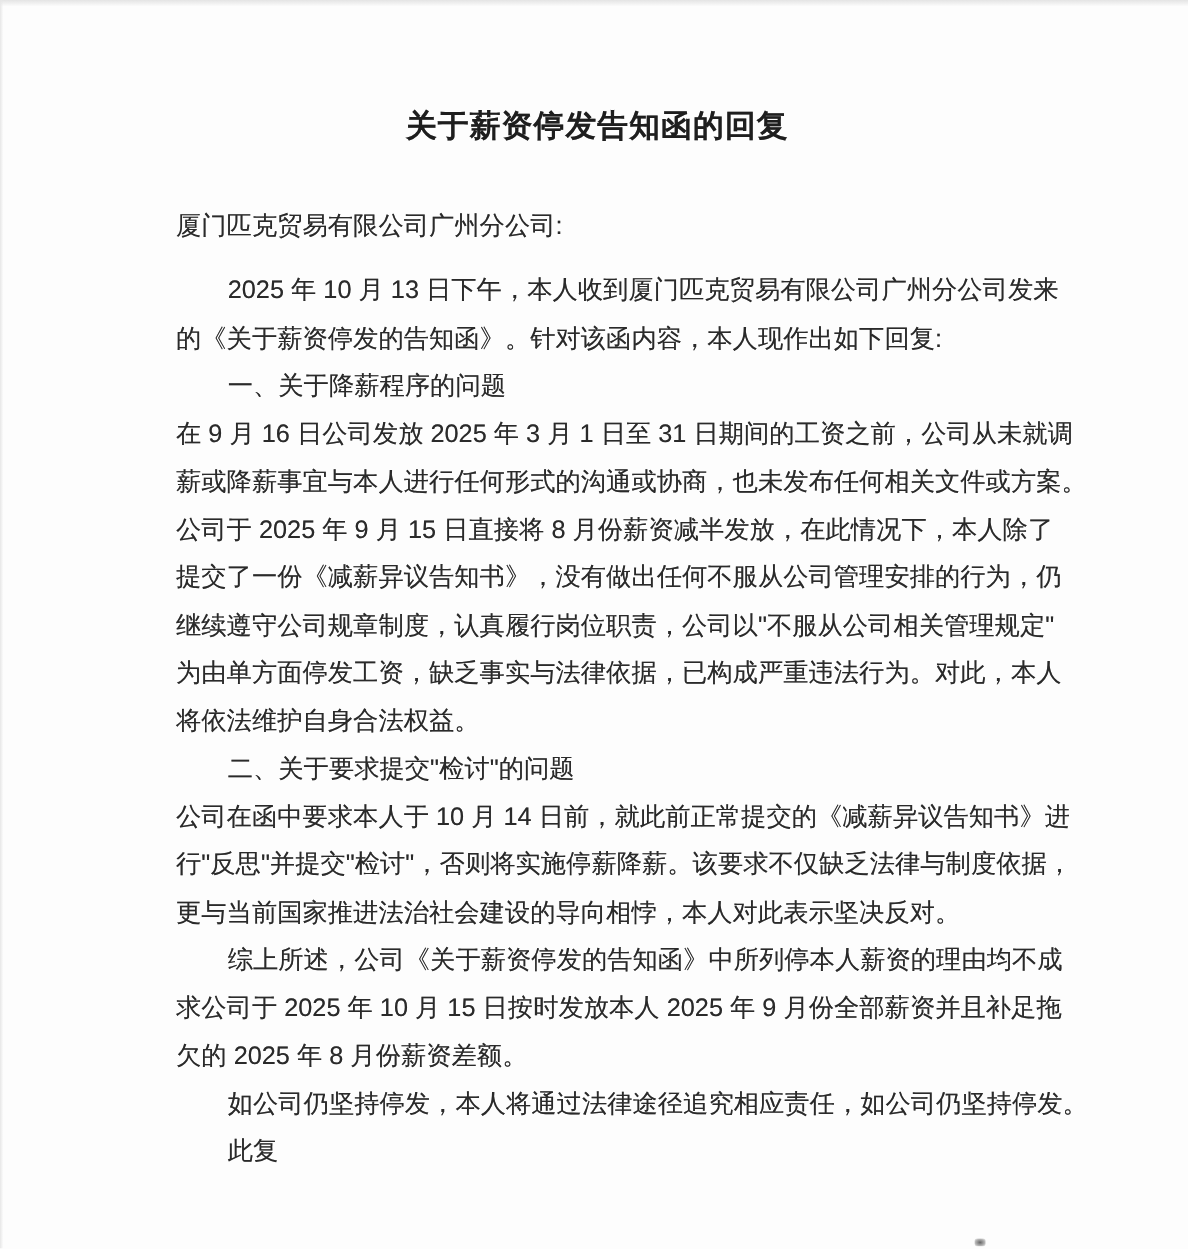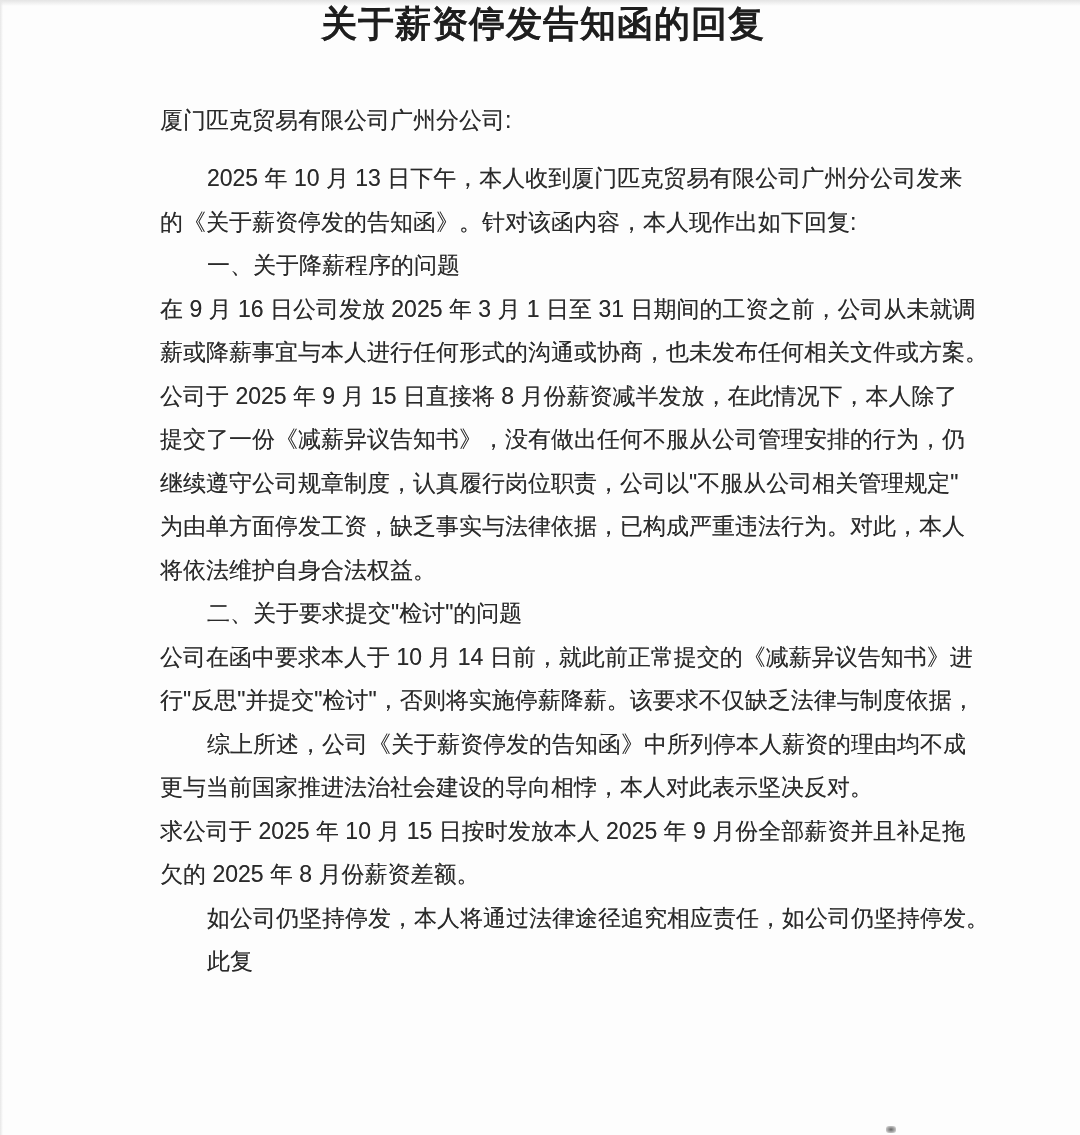--- a/index.html
+++ b/index.html
@@ -28,22 +28,23 @@
     width: 3px;
     background: linear-gradient(90deg, #e7e7e7, rgba(255,255,255,0));
   }
   .doc {
     position: absolute;
     left: 160px;
     top: 0;
     width: 766px;
   }
   .doc-title {
+    margin-top: 96px;
     text-align: center;
-    font-size: 36px;
+    font-size: 28px;
     font-weight: bold;
     letter-spacing: 1px;
     color: #1e1e1e;
     text-shadow: 0 0 0.5px rgba(30,30,30,0.55);
   }
   .salutation {
     margin-top: 56px;
     font-size: 23px;
     line-height: 30px;
     white-space: nowrap;
@@ -93,22 +94,22 @@
     <div class="line">在 9 月 16 日公司发放 2025 年 3 月 1 日至 31 日期间的工资之前，公司从未就调</div>
     <div class="line">薪或降薪事宜与本人进行任何形式的沟通或协商，也未发布任何相关文件或方案。</div>
     <div class="line">公司于 2025 年 9 月 15 日直接将 8 月份薪资减半发放，在此情况下，本人除了</div>
     <div class="line">提交了一份《减薪异议告知书》，没有做出任何不服从公司管理安排的行为，仍</div>
     <div class="line">继续遵守公司规章制度，认真履行岗位职责，公司以"不服从公司相关管理规定"</div>
     <div class="line">为由单方面停发工资，缺乏事实与法律依据，已构成严重违法行为。对此，本人</div>
     <div class="line">将依法维护自身合法权益。</div>
     <div class="line indent">二、关于要求提交"检讨"的问题</div>
     <div class="line">公司在函中要求本人于 10 月 14 日前，就此前正常提交的《减薪异议告知书》进</div>
     <div class="line">行"反思"并提交"检讨"，否则将实施停薪降薪。该要求不仅缺乏法律与制度依据，</div>
+    <div class="line">更与当前国家推进法治社会建设的导向相悖，本人对此表示坚决反对。</div>
     <div class="line indent">综上所述，公司《关于薪资停发的告知函》中所列停本人薪资的理由均不成</div>
-    <div class="line">更与当前国家推进法治社会建设的导向相悖，本人对此表示坚决反对。</div>
     <div class="line">求公司于 2025 年 10 月 15 日按时发放本人 2025 年 9 月份全部薪资并且补足拖</div>
     <div class="line">欠的 2025 年 8 月份薪资差额。</div>
     <div class="line indent">如公司仍坚持停发，本人将通过法律途径追究相应责任，如公司仍坚持停发。</div>
     <div class="line indent">此复</div>
   </div>
 
 </div>
 
 <div class="partial-glyph"></div>
 

